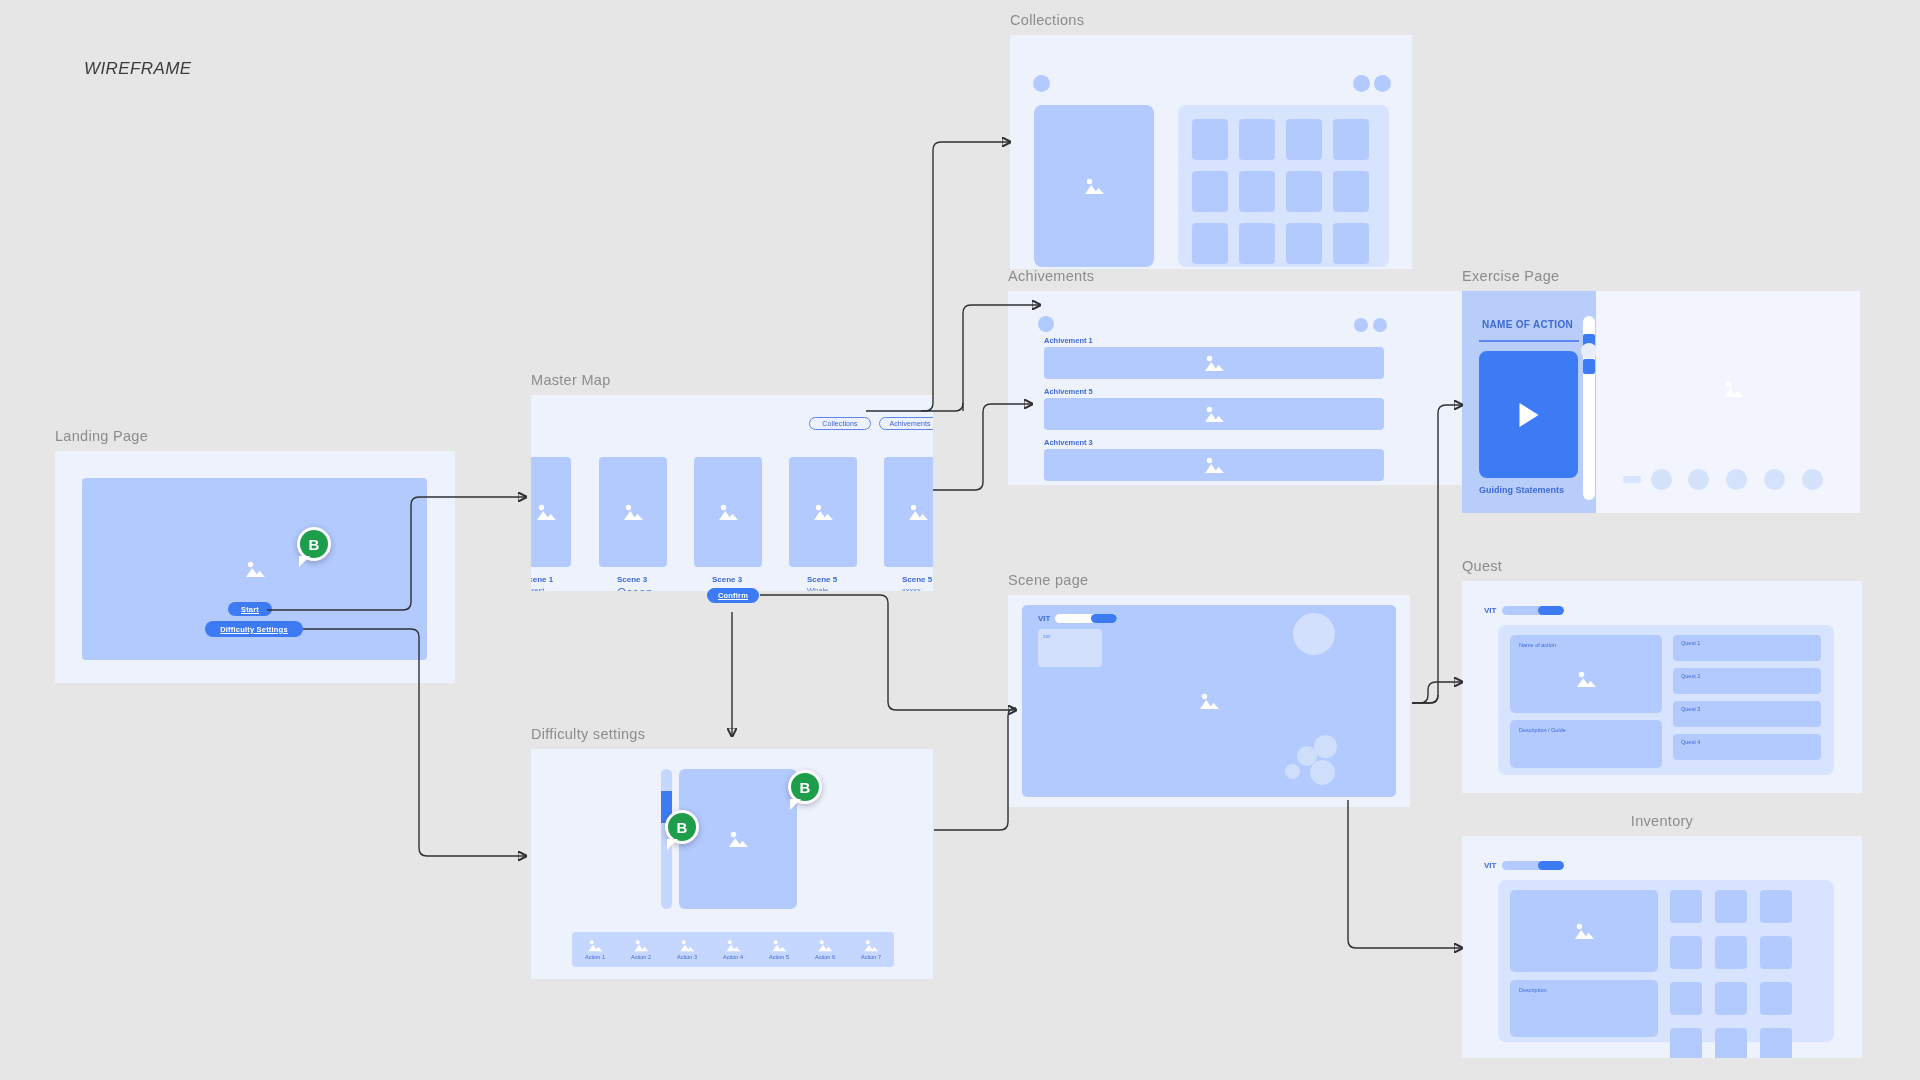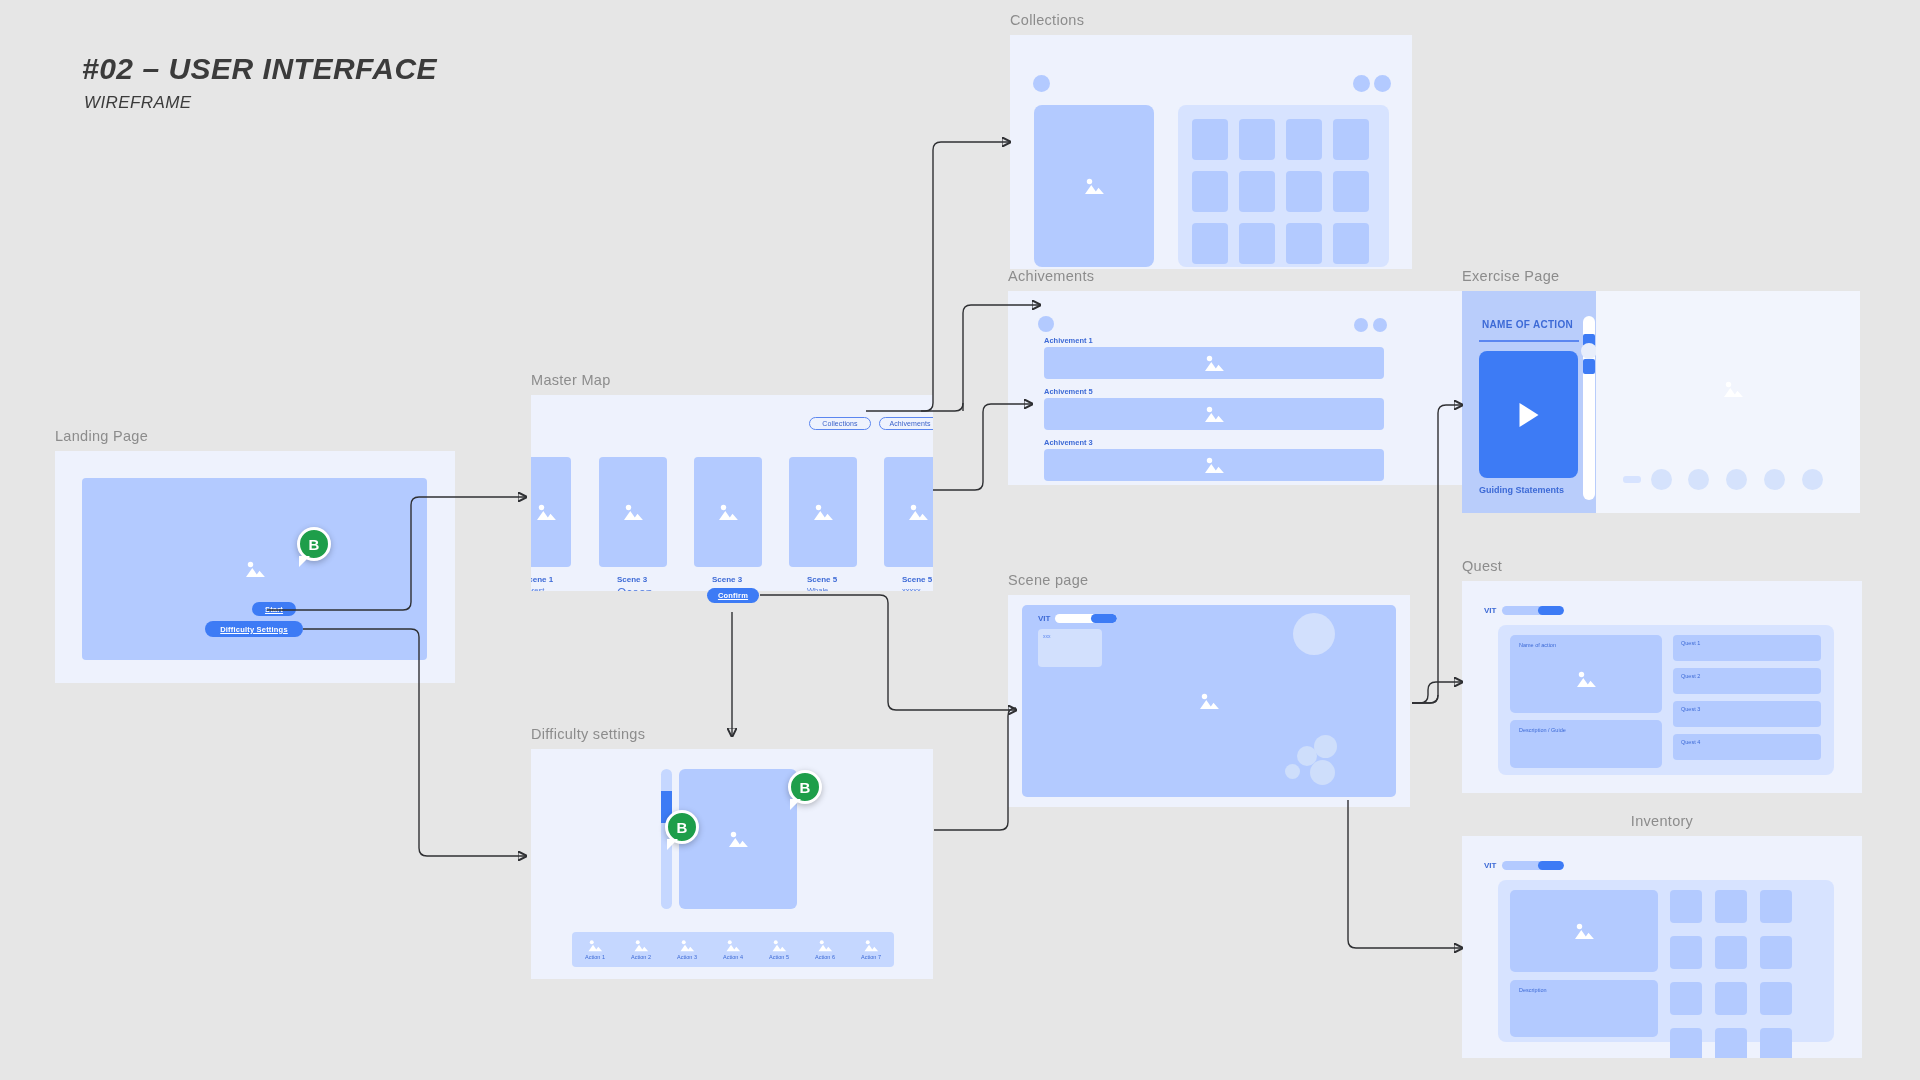--- a/index.html
+++ b/index.html
@@ -81,21 +81,20 @@
   .bar-fill { position:absolute; right:0; top:0; height:100%; background:#3d7bf5; border-radius:999px; }
   
   .vscroll { position:absolute; background:#fff; border-radius:999px; }
   .vthumb { position:absolute; background:#3d7bf5; border-radius:2px; }
   .vknob { position:absolute; background:#e8eefb; border-radius:50%; }
 </style>
 </head>
 <body>
 
 <div id="title-block">
-  <div id="main-title">#02 – USER INTERFACE</div>
   <div id="subtitle">WIREFRAME</div>
 </div>
 
 <svg id="wires" viewBox="0 0 1920 1080">
   <defs>
     <marker id="ah" markerWidth="7" markerHeight="7" refX="6" refY="3.5" orient="auto">
       <path d="M0,0 L7,3.5 L0,7 z" fill="#2f3033" stroke="none"></path>
     </marker>
   </defs>
 
@@ -132,21 +131,21 @@
       <span class="img-ico">
         <svg viewBox="0 0 24 20">
             <circle cx="7" cy="5" r="3" fill="#fff"></circle>
             <path d="M2 19 L9 9 L14 16 L17 12 L23 19 Z" fill="#fff"></path>
           </svg>
       </span>
     </div>
     <div class="pill" style="left:228px; top:601px; width:0; height:0;"></div>
   </div>
 </div>
-<div class="pill" style="left:228px; top:602px; width:44px; height:14px;margin-left:24px;">Start</div>
+<div class="pill" style="left:228px; top:602px; width:44px; height:14px;">Start</div>
 <div class="pill" style="left:205px; top:621px; width:98px; height:16px;">Difficulty Settings</div>
 <div class="badge" style="left:297px; top:527px;">B</div>
 
 <div class="frame" style="left:531px; top:372px;">
   <div class="frame-label">Master Map</div>
   <div class="frame-body" style="width:402px; height:196px;">
 
     <div class="pill-outline" style="left:278px; top:22px; width:62px; height:13px;">Collections</div>
     <div class="pill-outline" style="left:348px; top:22px; width:62px; height:13px;">Achivements</div>
 

